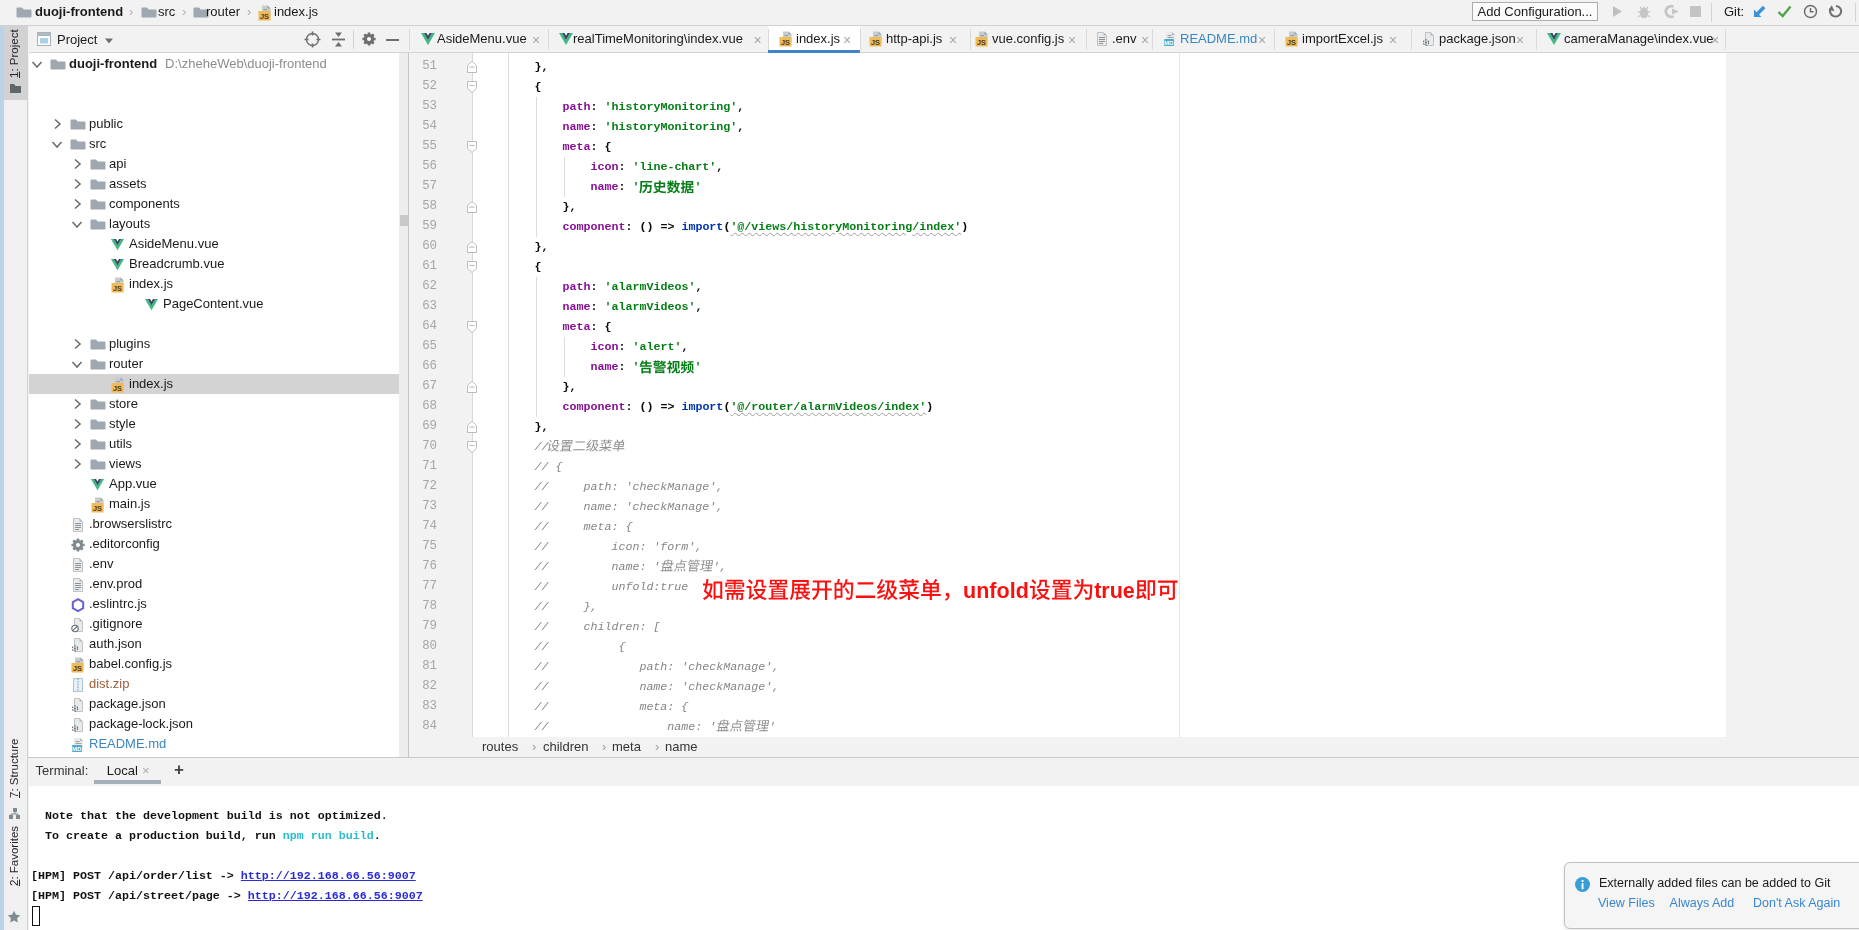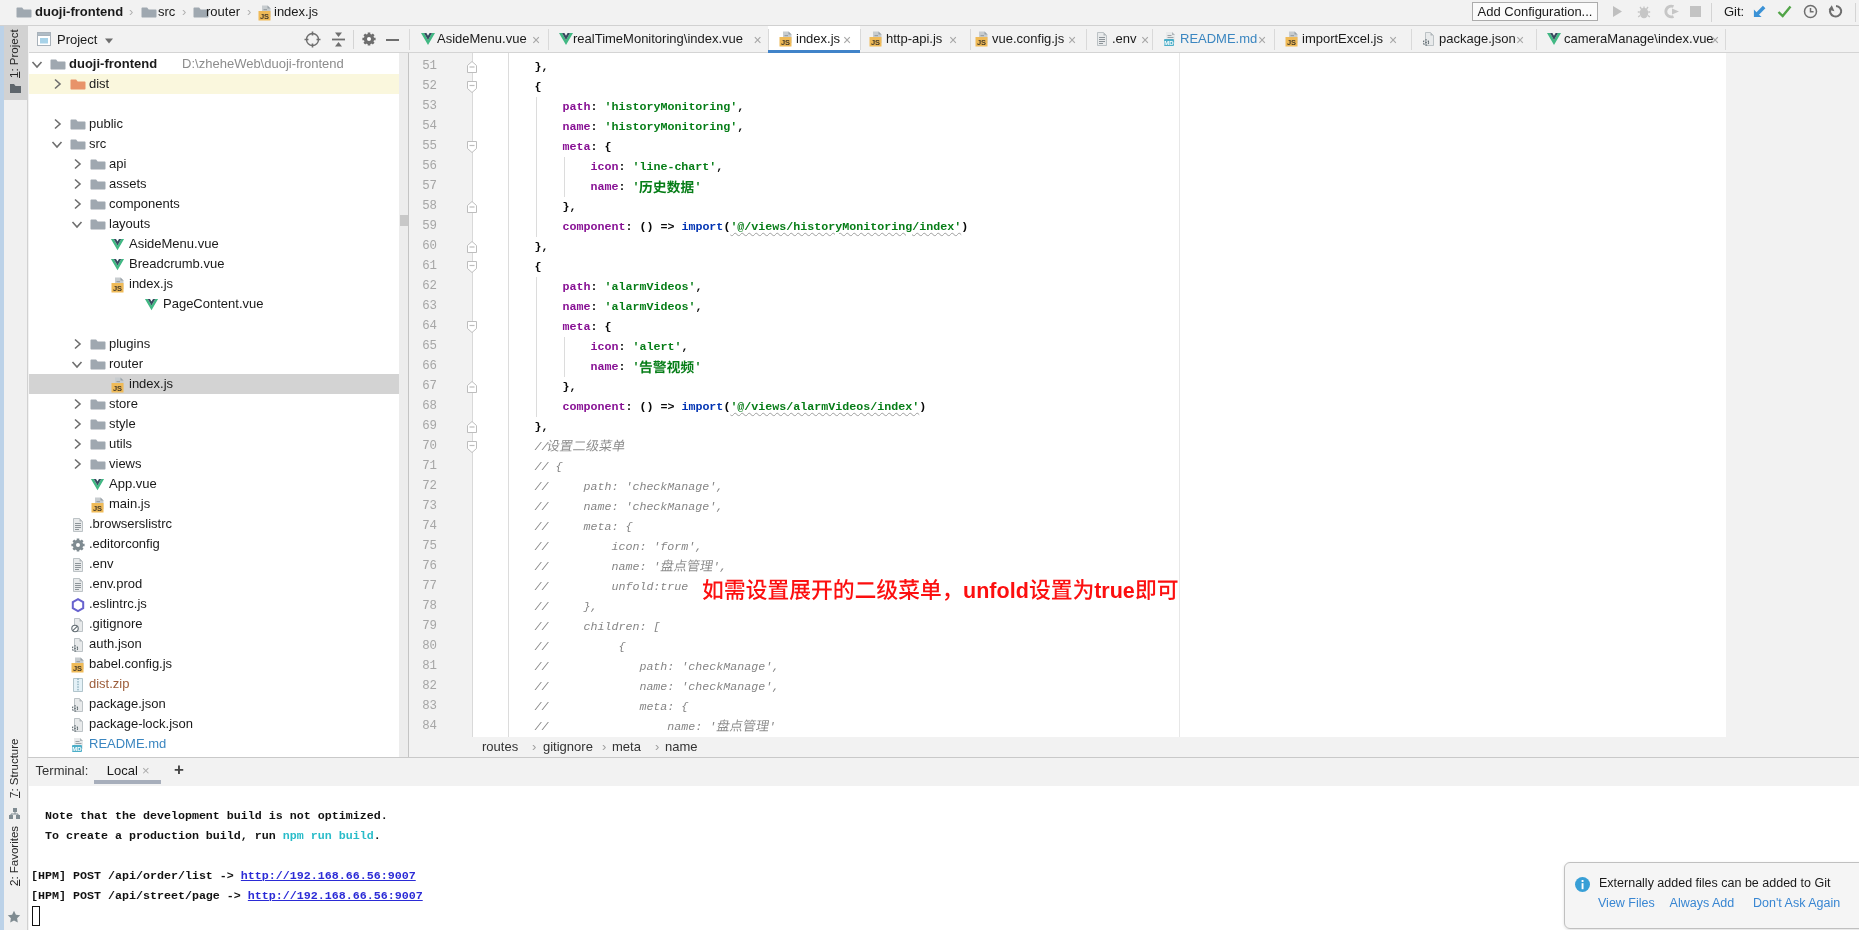--- a/index.html
+++ b/index.html
@@ -216,30 +216,21 @@
       <div class="abs" style="left:359px;top:23.5px;width:92px;height:3px;background:#4083C9"></div>
     </div>
     <div id="tree">
       <div class="trow" style="top:1px;">
         <svg class="abs" style="left:0px;top:2px" width="16" height="16" viewBox="0 0 16 16">
           <path fill="none" stroke="#6E6E6E" stroke-width="1.6" d="M3.5 6l4.5 5 4.5-5"></path>
         </svg>
         <svg class="abs" style="left:21px;top:3px" width="16" height="16" viewBox="0 0 16 16">
           <path fill="#9FA8B0" d="M1.5 3.5h4.6l1.6 2h6.8c.6 0 1 .4 1 1v6c0 .6-.4 1-1 1h-13c-.6 0-1-.4-1-1v-8c0-.6.4-1 1-1z" transform="translate(0,-1)"></path>
         </svg>
-        <span class="abs" style="left:40px;font-weight:bold">duoji-frontend<span class="gray" style="margin-left:25px;font-weight:normal">D:\zheheWeb\duoji-frontend</span></span>
-      </div>
-      <div class="trow" style="top:21px;background:#FAF7DD">
-        <svg class="abs" style="left:20px;top:2px" width="16" height="16" viewBox="0 0 16 16">
-          <path fill="none" stroke="#6E6E6E" stroke-width="1.6" d="M6 3.5l5 4.5-5 4.5"></path>
-        </svg>
-        <svg class="abs" style="left:41px;top:3px" width="16" height="16" viewBox="0 0 16 16">
-          <path fill="#E8936A" d="M1.5 3.5h4.6l1.6 2h6.8c.6 0 1 .4 1 1v6c0 .6-.4 1-1 1h-13c-.6 0-1-.4-1-1v-8c0-.6.4-1 1-1z" transform="translate(0,-1)"></path>
-        </svg>
-        <span class="abs" style="left:60px">dist</span>
+        <span class="abs" style="left:40px;font-weight:bold">duoji-frontend<span class="gray" style="margin-left:8px;font-weight:normal">D:\zheheWeb\duoji-frontend</span></span>
       </div>
       <div class="trow" style="top:61px;">
         <svg class="abs" style="left:20px;top:2px" width="16" height="16" viewBox="0 0 16 16">
           <path fill="none" stroke="#6E6E6E" stroke-width="1.6" d="M6 3.5l5 4.5-5 4.5"></path>
         </svg>
         <svg class="abs" style="left:41px;top:3px" width="16" height="16" viewBox="0 0 16 16">
           <path fill="#9FA8B0" d="M1.5 3.5h4.6l1.6 2h6.8c.6 0 1 .4 1 1v6c0 .6-.4 1-1 1h-13c-.6 0-1-.4-1-1v-8c0-.6.4-1 1-1z" transform="translate(0,-1)"></path>
         </svg>
         <span class="abs" style="left:60px">public</span>
       </div>
@@ -611,21 +602,21 @@
                 <span class="k">icon</span>: <span class="s">'alert'</span>,
                 <span class="k">name</span>: <span class="s">'</span><svg style="vertical-align:-4.46px" width="55.20" height="13.80" viewBox="0 0 4000 1000" fill="#067D17">
           <g transform="translate(0,880) scale(1,-1)">
             <path transform="translate(0,0)" d="M221 847C186 739 124 628 51 561C81 547 136 516 161 497C189 528 217 567 244 610H462V495H58V384H943V495H589V610H882V720H589V850H462V720H302C317 752 330 785 341 818ZM173 312V-93H296V-44H718V-90H846V312ZM296 67V202H718V67Z"></path>
             <path transform="translate(1000,0)" d="M179 196V137H828V196ZM179 284V224H828V284ZM167 110V-88H280V-59H725V-88H843V110ZM280 2V49H725V2ZM420 420 437 387H59V312H943V387H560C551 407 538 430 526 448ZM133 721C113 675 77 624 22 585C41 572 71 543 85 523L109 544V427H189V452H320C323 440 325 428 325 418C356 417 386 418 403 420C425 423 442 429 457 448C475 468 483 517 490 626C512 611 539 590 552 576C568 590 584 606 599 624C616 597 636 572 658 550C618 526 570 509 516 496C534 477 562 435 572 414C632 433 686 457 731 487C783 452 843 425 911 408C924 435 952 475 975 497C912 508 856 528 808 554C841 591 867 636 885 689H952V769H691C701 789 709 809 716 830L622 852C597 773 551 701 492 650V655C493 667 493 690 493 690H214L221 706L186 712H250V741H331V712H431V741H529V811H431V847H331V811H250V847H152V811H50V741H152V718ZM780 689C768 658 751 631 730 607C702 631 679 659 661 689ZM391 628C386 546 380 513 372 501C366 494 360 493 351 493H343V603H163L180 628ZM189 548H262V506H189Z"></path>
             <path transform="translate(2000,0)" d="M433 805V272H548V701H808V272H929V805ZM620 643V484C620 330 593 130 338 -3C361 -20 401 -66 415 -90C538 -25 615 62 663 155V32C663 -53 696 -77 778 -77H847C948 -77 965 -29 975 127C947 133 909 149 882 171C879 40 873 11 848 11H801C781 11 774 19 774 46V275H709C729 347 735 418 735 481V643ZM130 796C158 763 188 718 206 682H54V574H264C209 460 120 353 28 293C42 269 67 203 75 168C104 190 133 215 162 244V-89H276V302C302 264 328 223 344 195L418 289C402 309 339 382 301 423C344 492 380 567 406 643L343 686L322 682H249L314 721C298 758 260 810 224 848Z"></path>
             <path transform="translate(3000,0)" d="M105 402C89 331 60 258 22 209C46 197 89 171 108 155C147 210 184 297 204 381ZM534 604V133H633V516H833V137H937V604H766L801 690H957V794H512V690H689C681 661 670 631 659 604ZM686 477C685 150 682 50 449 -9C469 -29 495 -69 503 -95C624 -61 692 -14 731 62C793 14 871 -50 908 -92L977 -19C934 24 849 89 787 134L745 92C779 180 783 302 783 477ZM406 389C390 314 366 252 333 200V448H505V553H353V646H482V743H353V850H248V553H184V763H90V553H30V448H224V145H292C230 75 144 29 28 0C51 -23 76 -62 87 -93C330 -16 453 115 508 367Z"></path>
           </g>
         </svg><span class="s">'</span>
             },
-            <span class="k">component</span>: () =&gt; <span class="i">import</span>(<span class="s w">'@/views/alarmVideos/index'</span>)
+            <span class="k">component</span>: () =&gt; <span class="i">import</span>(<span class="s w">'@/router/alarmVideos/index'</span>)
         },
 <span class="c">        //<span style="margin-left:-2.5px"><svg style="vertical-align:-3.07px" width="78.60" height="13.10" viewBox="0 0 6000 1000" fill="#8C8C8C">
               <g transform="translate(0,880) skewX(-10) scale(1,-1)">
                 <path transform="translate(0,0)" d="M122 776C175 729 242 662 273 619L324 672C292 713 225 778 171 822ZM43 526V454H184V95C184 49 153 16 134 4C148 -11 168 -42 175 -60C190 -40 217 -20 395 112C386 127 374 155 368 175L257 94V526ZM491 804V693C491 619 469 536 337 476C351 464 377 435 386 420C530 489 562 597 562 691V734H739V573C739 497 753 469 823 469C834 469 883 469 898 469C918 469 939 470 951 474C948 491 946 520 944 539C932 536 911 534 897 534C884 534 839 534 828 534C812 534 810 543 810 572V804ZM805 328C769 248 715 182 649 129C582 184 529 251 493 328ZM384 398V328H436L422 323C462 231 519 151 590 86C515 38 429 5 341 -15C355 -31 371 -61 377 -80C474 -54 566 -16 647 39C723 -17 814 -58 917 -83C926 -62 947 -32 963 -16C867 4 781 39 708 86C793 160 861 256 901 381L855 401L842 398Z"></path>
                 <path transform="translate(1000,0)" d="M651 748H820V658H651ZM417 748H582V658H417ZM189 748H348V658H189ZM190 427V6H57V-50H945V6H808V427H495L509 486H922V545H520L531 603H895V802H117V603H454L446 545H68V486H436L424 427ZM262 6V68H734V6ZM262 275H734V217H262ZM262 320V376H734V320ZM262 172H734V113H262Z"></path>
                 <path transform="translate(2000,0)" d="M141 697V616H860V697ZM57 104V20H945V104Z"></path>
                 <path transform="translate(3000,0)" d="M42 56 60 -18C155 18 280 66 398 113L383 178C258 132 127 84 42 56ZM400 775V705H512C500 384 465 124 329 -36C347 -46 382 -70 395 -82C481 30 528 177 555 355C589 273 631 197 680 130C620 63 548 12 470 -24C486 -36 512 -64 523 -82C597 -45 666 6 726 73C781 10 844 -42 915 -78C926 -59 949 -32 966 -18C894 16 829 67 773 130C842 223 895 341 926 486L879 505L865 502H763C788 584 817 689 840 775ZM587 705H746C722 611 692 506 667 436H839C814 339 775 257 726 187C659 278 607 386 572 499C579 564 583 633 587 705ZM55 423C70 430 94 436 223 453C177 387 134 334 115 313C84 275 60 250 38 246C46 227 57 192 61 177C83 193 117 206 384 286C381 302 379 331 379 349L183 294C257 382 330 487 393 593L330 631C311 593 289 556 266 520L134 506C195 593 255 703 301 809L232 841C189 719 113 589 90 555C67 521 50 498 31 493C40 474 51 438 55 423Z"></path>
                 <path transform="translate(4000,0)" d="M811 645C649 607 342 585 91 579C98 562 106 532 108 514C364 519 676 541 871 586ZM136 462C174 417 211 354 225 312L292 341C277 383 238 444 199 489ZM412 489C440 444 465 385 471 347L542 371C534 410 507 467 478 510ZM807 526C781 467 732 382 694 332L752 305C792 354 842 431 883 498ZM629 840V770H370V840H294V770H61V703H294V623H370V703H629V634H705V703H942V770H705V840ZM459 341V264H58V196H391C301 113 160 40 34 4C51 -11 74 -41 86 -61C217 -16 363 71 459 171V-80H537V173C629 72 775 -12 911 -55C922 -34 945 -5 962 11C830 44 689 113 601 196H946V264H537V341Z"></path>
                 <path transform="translate(5000,0)" d="M221 437H459V329H221ZM536 437H785V329H536ZM221 603H459V497H221ZM536 603H785V497H536ZM709 836C686 785 645 715 609 667H366L407 687C387 729 340 791 299 836L236 806C272 764 311 707 333 667H148V265H459V170H54V100H459V-79H536V100H949V170H536V265H861V667H693C725 709 760 761 790 809Z"></path>
               </g>
@@ -681,21 +672,21 @@
           </g>
         </svg>true<svg style="vertical-align:-3.27px" width="43.60" height="24.42" viewBox="0 0 2000 1120" fill="#FC0F0F">
           <g transform="translate(0,970) scale(1,-1.04)">
             <path transform="translate(0,0)" d="M407 512V394H197V512ZM407 597H197V708H407ZM308 230C325 201 344 169 361 136L197 84V309H502V792H100V105C100 67 76 48 56 39C71 15 88 -30 94 -58C119 -40 155 -25 401 58C418 22 432 -10 442 -36L529 10C502 79 441 188 389 270ZM578 786V-84H673V699H828V210C828 197 824 193 810 193C797 192 755 192 710 194C723 168 734 129 737 104C807 103 852 104 882 120C912 135 921 162 921 209V786Z"></path>
             <path transform="translate(1000,0)" d="M52 775V680H732V44C732 23 724 17 702 16C678 16 593 15 517 19C532 -8 551 -55 557 -83C657 -83 729 -81 773 -65C816 -50 831 -19 831 43V680H951V775ZM243 458H474V258H243ZM151 548V89H243V168H568V548Z"></path>
           </g>
         </svg></div>
     </div>
     <div id="crumbs2">
       <span class="abs" style="left:72px">routes</span>
-      <span class="abs" style="left:133px">gitignore</span>
+      <span class="abs" style="left:133px">children</span>
       <span class="abs" style="left:202px">meta</span>
       <span class="abs" style="left:255px">name</span>
       <span class="abs" style="left:122px;color:#9E9E9E">›</span>
       <span class="abs" style="left:192px;color:#9E9E9E">›</span>
       <span class="abs" style="left:245px;color:#9E9E9E">›</span>
     </div>
     <div id="termtop"></div>
     <div id="termhdr">
       <div class="abs" style="left:6.6px;top:5px;font-size:13px;color:#333">Terminal:</div>
       <div class="abs" style="left:77.7px;top:5px;font-size:13px;color:#1A1A1A">Local</div>

